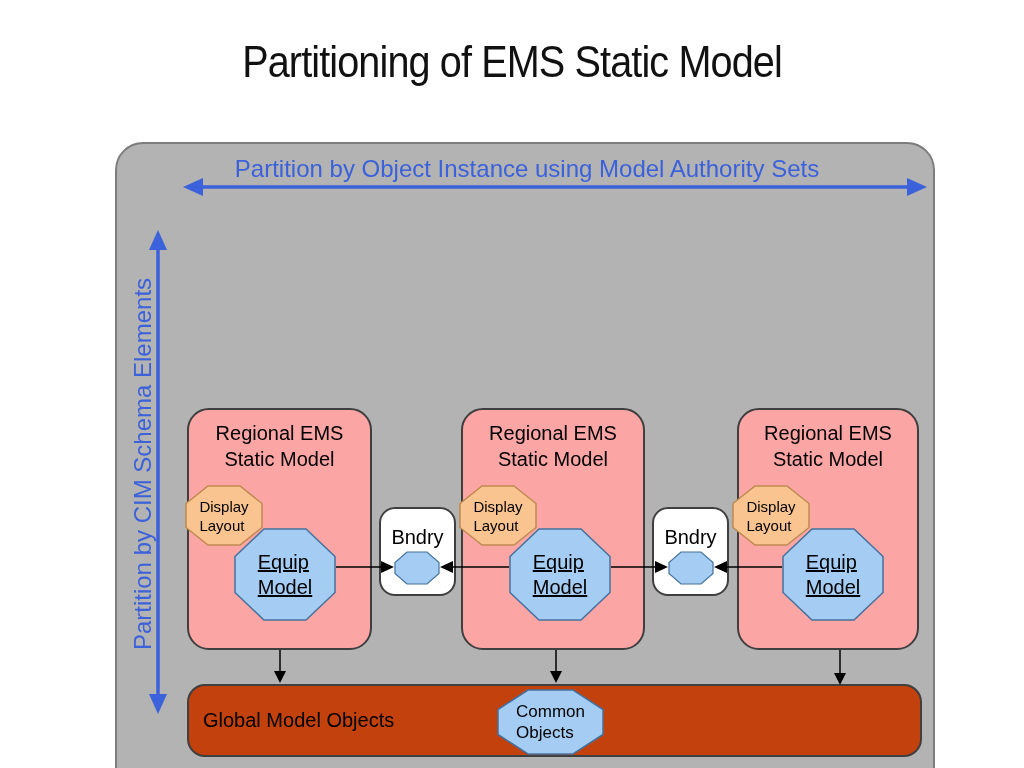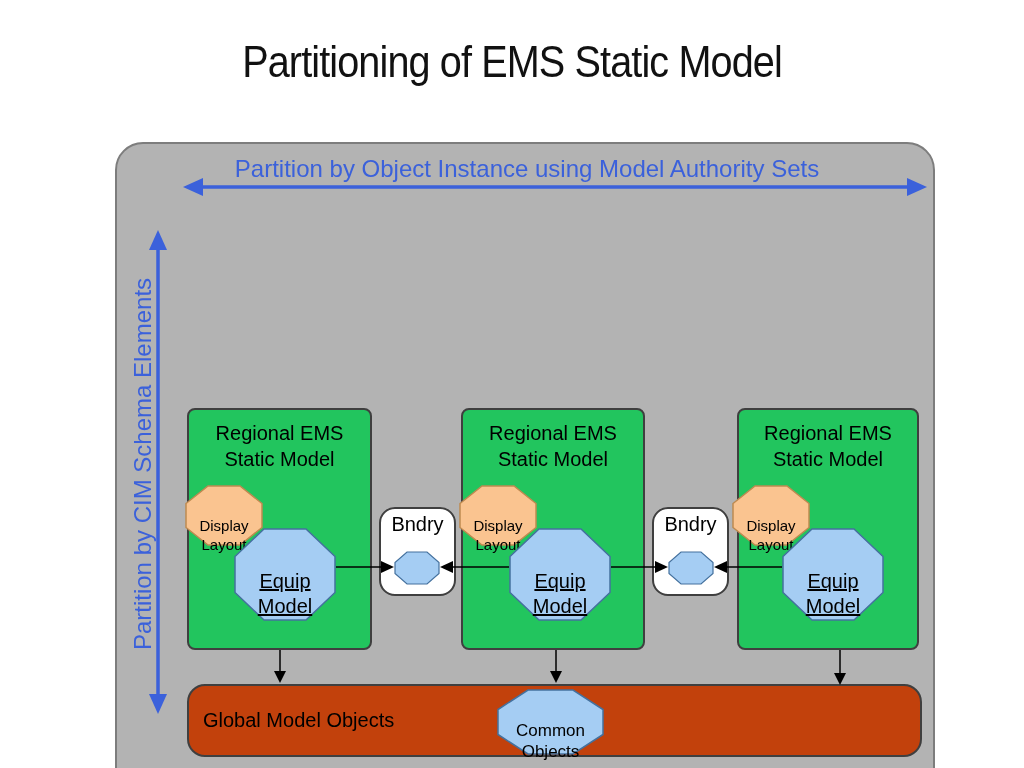--- a/index.html
+++ b/index.html
@@ -8,34 +8,34 @@
   .slide-title{position:absolute;top:36px;left:0;width:1024px;text-align:center;
         font-size:45px;font-weight:400;letter-spacing:-1px;color:#111;
         transform:scaleX(0.88);transform-origin:512px center;white-space:nowrap;}
   .canvas{position:absolute;left:115px;top:142px;width:820px;height:678px;
         background:#b3b3b3;border:2px solid #7d7d7d;border-radius:28px;box-sizing:border-box;}
   .abs{position:absolute;}
   .h-axis-label{position:absolute;left:0;top:11px;width:820px;text-align:center;
         font-size:24px;color:#3b61db;}
   .v-axis-label{position:absolute;left:-193px;top:305px;width:440px;height:30px;
         text-align:center;font-size:24px;color:#3b61db;transform:rotate(-90deg);white-space:nowrap;}
-  .region-box{position:absolute;width:185px;height:242px;background:#22c55e;
-        border:2px solid #3f3f3f;border-radius:8px;box-sizing:border-box;}
+  .region-box{position:absolute;width:185px;height:242px;background:#fca5a5;
+        border:2px solid #3f3f3f;border-radius:22px;box-sizing:border-box;}
   .region-title{margin-top:10px;text-align:center;font-size:20px;line-height:26px;white-space:pre-line;}
   .bndry-box{position:absolute;width:77px;height:89px;background:#fff;
         border:2px solid #3f3f3f;border-radius:16px;box-sizing:border-box;}
-  .bndry-label{margin-top:4px;text-align:center;font-size:20px;}
+  .bndry-label{margin-top:17px;text-align:center;font-size:20px;}
   .global-box{position:absolute;left:70px;top:540px;width:735px;height:73px;background:#c2410c;
         border:2px solid #3f3f3f;border-radius:18px;box-sizing:border-box;}
   .global-label{position:absolute;left:14px;top:0;height:69px;display:flex;align-items:center;
         font-size:20px;}
   .oct{position:absolute;}
   .oct svg{display:block;}
   .oct-text{position:absolute;left:0;top:0;width:100%;height:100%;display:flex;
-        align-items:center;justify-content:center;text-align:center;white-space:pre-line;margin-top:19px;}
+        align-items:center;justify-content:center;text-align:left;white-space:pre-line;}
   .equip-text{font-size:20px;line-height:25px;text-decoration:underline;}
   .display-text{font-size:15px;line-height:19px;}
   .common-text{font-size:17px;line-height:21px;}
   .overlay{position:absolute;left:0;top:0;width:820px;height:618px;pointer-events:none;}
 </style>
 </head>
 <body>
 
 <div class="page">
 

